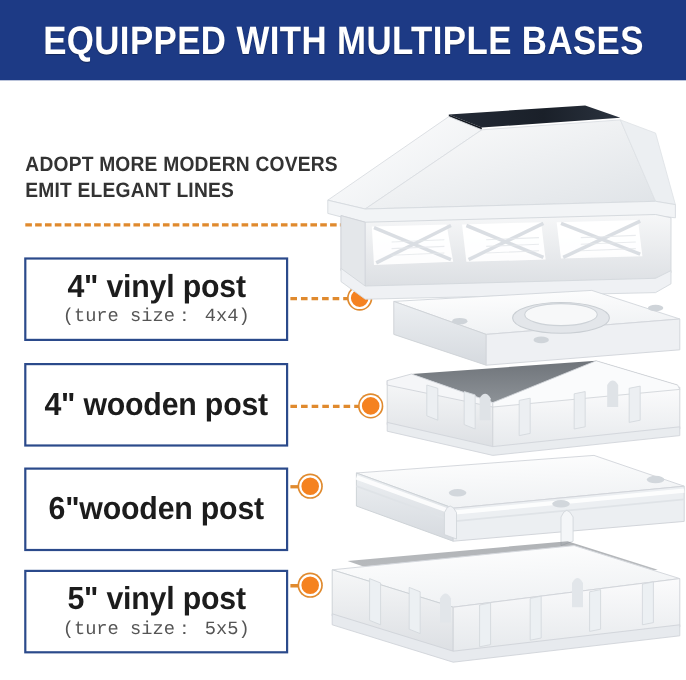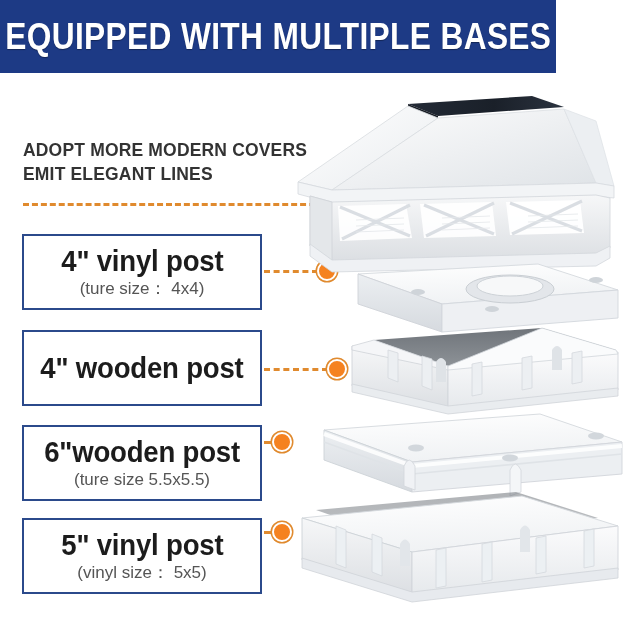--- a/index.html
+++ b/index.html
@@ -17,21 +17,21 @@
     height: 618px;
     overflow: hidden;
     background: #ffffff;
   }
 
   
   .banner {
     position: absolute;
     left: 0;
     top: 0;
-    width: 556px;
+    width: 624px;
     height: 73px;
     background: #1d3a85;
     display: flex;
     align-items: center;
     justify-content: center;
   }
   .banner-title {
     color: #ffffff;
     font-family: "Liberation Sans Narrow", "Liberation Sans", sans-serif;
     font-weight: bold;
@@ -95,21 +95,21 @@
     font-family: "Liberation Sans Narrow", "Liberation Sans", sans-serif;
     font-weight: bold;
     font-size: 29px;
     line-height: 32px;
     letter-spacing: -0.2px;
     transform: scaleX(0.95);
     white-space: nowrap;
   }
   .label-sub {
     color: #555555;
-    font-family: Liberation Sans, sans-serif;
+    font-family: Liberation Mono, monospace;
     font-weight: normal;
     font-size: 17px;
     line-height: 22px;
     margin-top: 1px;
     white-space: nowrap;
   }
 
   
   .connector {
     position: absolute;
@@ -162,28 +162,27 @@
   <div class="dot" style="left:317px; top:261px;"></div>
 
   <div class="label-box b2">
     <div class="label-title">4" wooden post</div>
   </div>
   <div class="connector" style="left:264px; top:368px; width:64px;"></div>
   <div class="dot" style="left:327px; top:359px;"></div>
 
   <div class="label-box b3">
     <div class="label-title">6"wooden post</div>
-    <div class="label-sub">(ture size  5.5x5.5)</div>
   </div>
   <div class="connector" style="left:264px; top:441px; width:12px;"></div>
   <div class="dot" style="left:272px; top:432px;"></div>
 
   <div class="label-box b4">
     <div class="label-title">5" vinyl post</div>
-    <div class="label-sub">(vinyl size： 5x5)</div>
+    <div class="label-sub">(ture size： 5x5)</div>
   </div>
   <div class="connector" style="left:264px; top:531px; width:12px;"></div>
   <div class="dot" style="left:272px; top:522px;"></div>
 
   <div class="product">
     <svg width="328" height="540" viewBox="0 0 328 540" xmlns="http://www.w3.org/2000/svg">
       <defs>
         <linearGradient id="roofL" x1="0" y1="0" x2="1" y2="1">
           <stop offset="0%" stop-color="#ffffff"></stop>
           <stop offset="100%" stop-color="#e9ecef"></stop>

